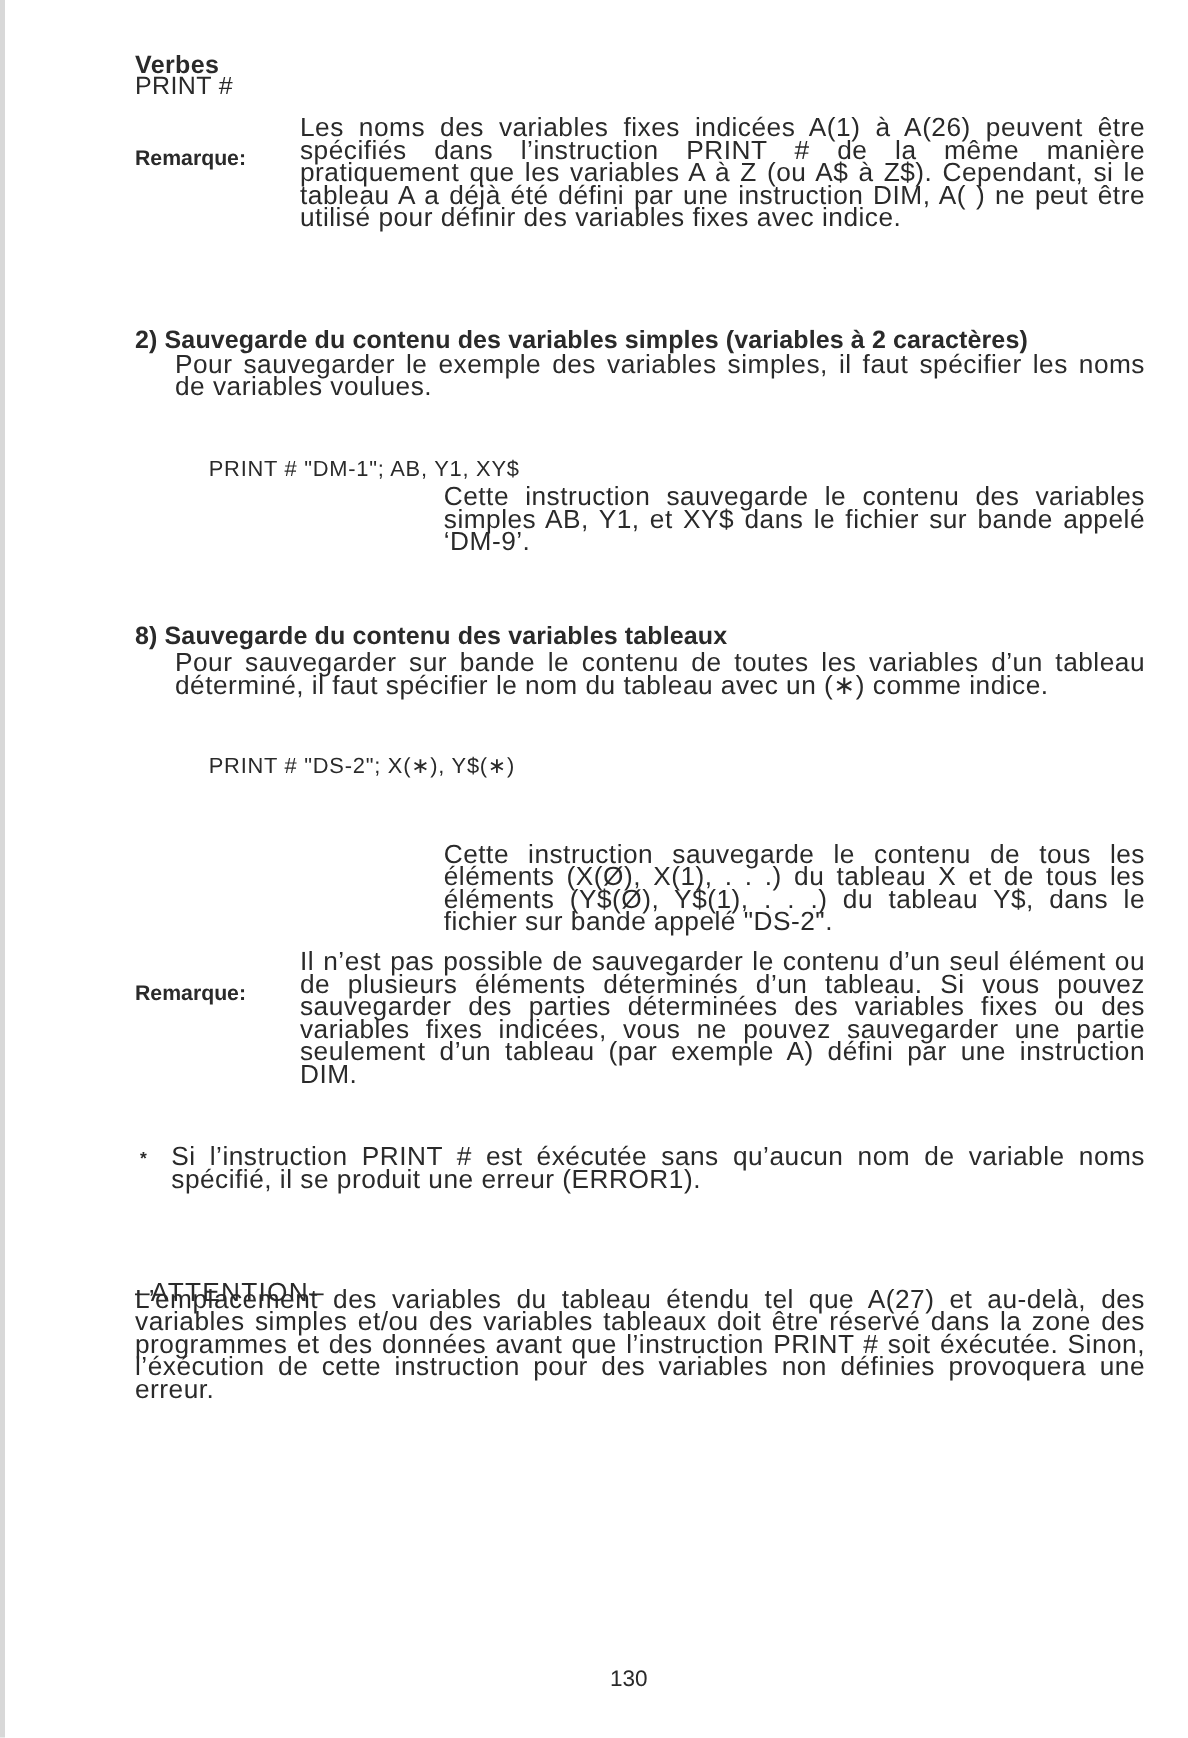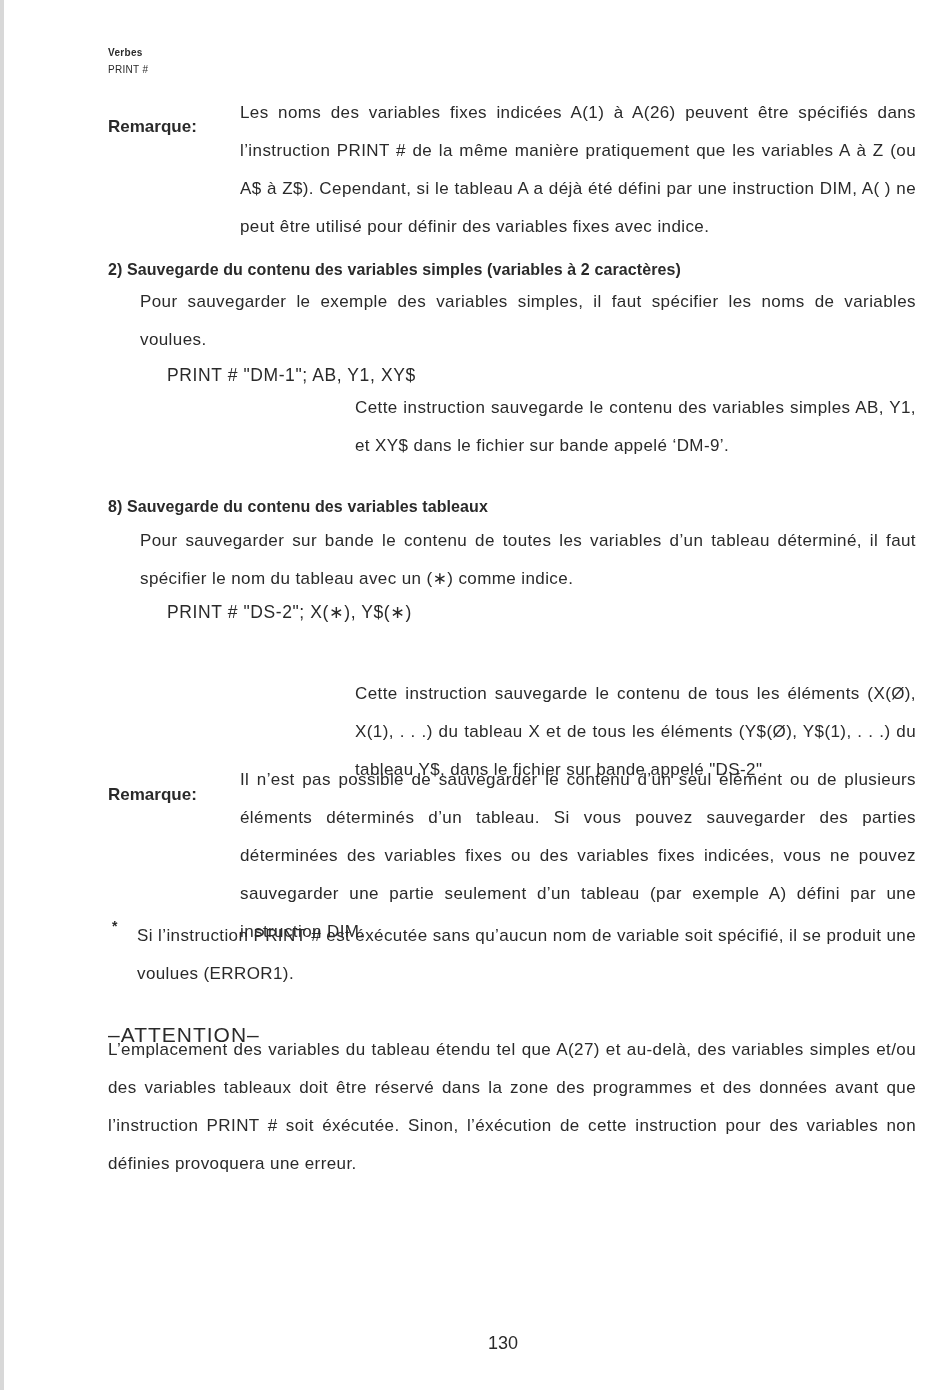--- a/index.html
+++ b/index.html
@@ -9,28 +9,28 @@
     position: relative;
     overflow: hidden;
     font-family: "Liberation Sans", sans-serif;
     color: #2a2a2a;
   }
   .left-edge {
     position: absolute; left: 0; top: 0; width: 4px; height: 1390px;
     background: #d8d8d8;
   }
   .abs { position: absolute; }
-  .header { left: 108px; top: 44px; font-size: 10px; line-height: 17px; letter-spacing: 0.3px; }
+  .header { left: 108px; top: 44px; font-size: 20px; line-height: 17px; letter-spacing: 0.3px; }
   .header .h1 { font-weight: bold; }
   .label { font-weight: bold; font-size: 17px; margin-top: 20px; }
   .para {
-    font-size: 17px; line-height: 38px; text-align: justify; letter-spacing: 0.4px;
+    font-size: 21px; line-height: 18px; text-align: justify; letter-spacing: 0.4px;
   }
   .para.last-left { text-align-last: left; }
-  .section-title { font-weight: bold; font-size: 16px; letter-spacing: 0.1px; }
+  .section-title { font-weight: bold; font-size: 20px; letter-spacing: 0.1px; }
   .code { font-size: 17.5px; letter-spacing: 0.6px; }
   .attn-title { font-size: 21px; letter-spacing: 1px; margin-top: 20px; }
   .page-num { font-size: 18px; }
   .footnote-star { font-size: 14px; font-weight: bold; }
 </style>
 </head>
 <body>
 
 <div class="left-edge"></div>
 
@@ -49,18 +49,18 @@
 
 <div class="abs section-title" style="left:108px; top:498px;">8) Sauvegarde du contenu des variables tableaux</div>
 <div class="abs para last-left" style="left:140px; top:522px; width:776px;">Pour sauvegarder sur bande le contenu de toutes les variables d’un tableau déterminé, il faut spécifier le nom du tableau avec un (∗) comme indice.</div>
 <div class="abs code" style="left:167px; top:602px;">PRINT # "DS-2"; X(∗), Y$(∗)</div>
 <div class="abs para last-left" style="left:355px; top:664px; width:561px;margin-top:11px;">Cette instruction sauvegarde le contenu de tous les éléments (X(Ø), X(1), . . .) du tableau X et de tous les éléments (Y$(Ø), Y$(1), . . .) du tableau Y$, dans le fichier sur bande appelé "DS-2".</div>
 
 <div class="abs label" style="left:108px; top:765px;">Remarque:</div>
 <div class="abs para last-left" style="left:240px; top:761px; width:676px;">Il n’est pas possible de sauvegarder le contenu d’un seul élément ou de plusieurs éléments déterminés d’un tableau. Si vous pouvez sauvegarder des parties déterminées des variables fixes ou des variables fixes indicées, vous ne pouvez sauvegarder une partie seulement d’un tableau (par exemple A) défini par une instruction DIM.</div>
 
 <div class="abs footnote-star" style="left:112px; top:918px;">*</div>
-<div class="abs para last-left" style="left:137px; top:917px; width:779px;">Si l’instruction PRINT # est éxécutée sans qu’aucun nom de variable soit spécifié, il se produit une voulues (ERROR1).</div>
+<div class="abs para last-left" style="left:137px; top:917px; width:779px;">Si l’instruction PRINT # est éxécutée sans qu’aucun nom de variable noms spécifié, il se produit une erreur (ERROR1).</div>
 
 <div class="abs attn-title" style="left:108px; top:1003px;">–ATTENTION–</div>
 <div class="abs para last-left" style="left:108px; top:1031px; width:808px;">L’emplacement des variables du tableau étendu tel que A(27) et au-delà, des variables simples et/ou des variables tableaux doit être réservé dans la zone des programmes et des données avant que l’instruction PRINT # soit éxécutée. Sinon, l’éxécution de cette instruction pour des variables non définies provoquera une erreur.</div>
 
 <div class="abs page-num" style="left:488px; top:1333px;">130</div>
 
 </body></html>

